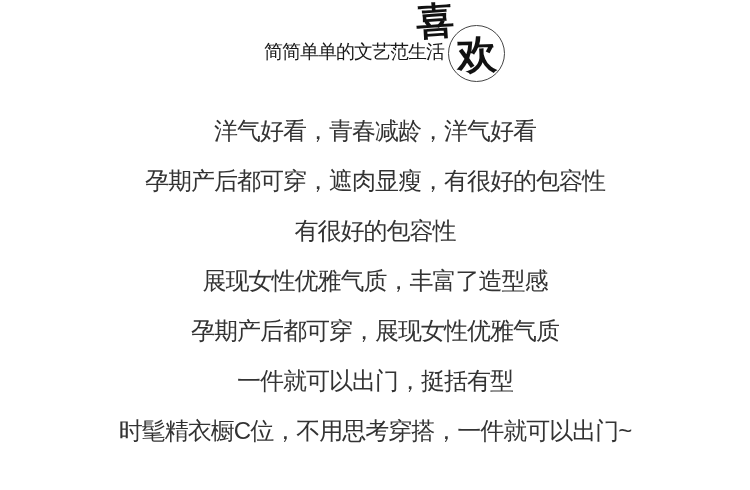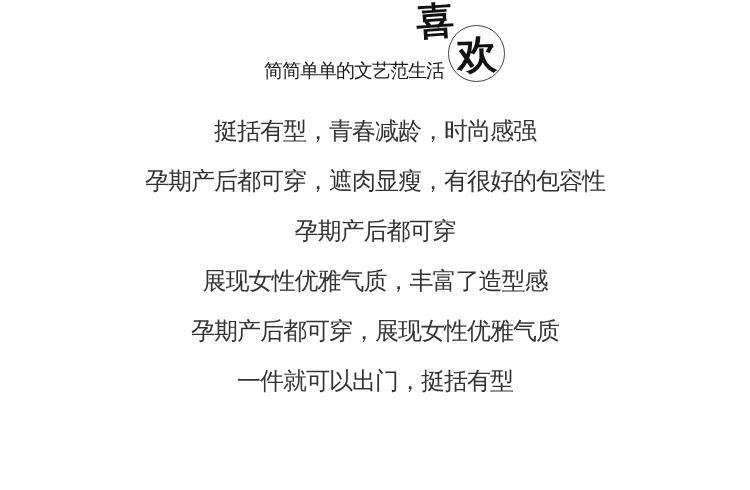--- a/index.html
+++ b/index.html
@@ -20,21 +20,21 @@
   .logo {
     position: absolute;
     top: 0;
     left: 0;
     width: 750px;
     height: 96px;
   }
   .tagline {
     position: absolute;
     left: 264px;
-    top: 59px;
+    top: 40px;
     font-family: "DejaVu Serif", serif;
     font-size: 19px;
     letter-spacing: -1px;
     color: #1a1a1a;
     white-space: nowrap;
     line-height: 1.2;
   }
   .brand-top-char {
     position: absolute;
     left: 416px;
@@ -92,21 +92,22 @@
 
   <div class="logo">
     <div class="tagline">简简单单的文艺范生活</div>
     <div class="brand-top-char">喜</div>
     <div class="brand-circle">
       <span class="brand-circle-char">欢</span>
     </div>
   </div>
 
   <div class="description">
-    <div class="desc-line">挺括有型，青春减龄，时尚感强</div>
+    <div class="desc-line">洋气好看，青春减龄，洋气好看</div>
     <div class="desc-line">孕期产后都可穿，遮肉显瘦，有很好的包容性</div>
-    <div class="desc-line">孕期产后都可穿</div>
+    <div class="desc-line">有很好的包容性</div>
     <div class="desc-line">展现女性优雅气质，丰富了造型感</div>
     <div class="desc-line">孕期产后都可穿，展现女性优雅气质</div>
     <div class="desc-line">一件就可以出门，挺括有型</div>
+    <div class="desc-line">时髦精衣橱C位，不用思考穿搭，一件就可以出门~</div>
   </div>
 
 </div>
 
 </body></html>

